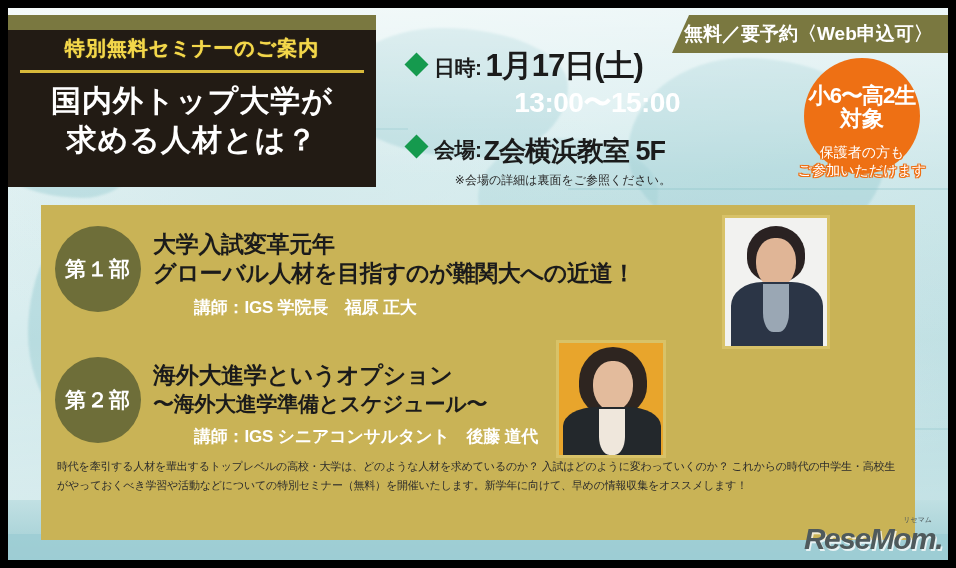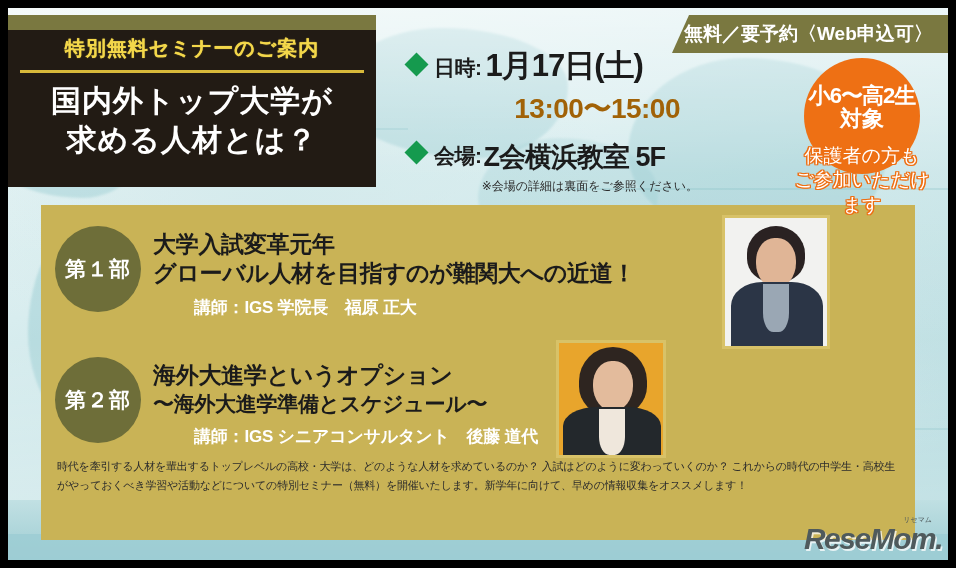--- a/index.html
+++ b/index.html
@@ -83,24 +83,24 @@
   
   .info { position: absolute; left: 408px; top: 48px; width: 290px; z-index: 6; }
   .info-row { display: flex; align-items: flex-start; }
   .dia {
     width: 17px; height: 17px; background: #159a4e;
     transform: rotate(45deg);
     margin-right: 9px; margin-top: 8px; flex: none;
   }
   .lbl { font-size: 21px; font-weight: bold; color: #1b1b1b; margin-top: 6px; letter-spacing: -.5px; }
   .big { font-size: 31px; font-weight: bold; color: #1b1b1b; letter-spacing: -1px; line-height: 1; }
-  .time { text-align: right; padding-right: 18px; font-size: 28px; font-weight: bold; color: #a16207; margin-top: 8px; letter-spacing: -.5px; }
+  .time { text-align: right; padding-right: 18px; font-size: 28px; font-weight: bold; color: #ffffff; margin-top: 2px; letter-spacing: -.5px; }
   .venue-lbl { font-size: 21px; font-weight: bold; color: #1b1b1b; margin-top: 6px; letter-spacing: -.5px; }
   .venue-val { font-size: 27px; font-weight: bold; color: #1b1b1b; letter-spacing: -1px; }
-  .note { margin-top: 3px; text-align: right; font-size: 12px; color: #2b2b2b; padding-left: 20px; }
+  .note { margin-top: 3px; text-align: center; font-size: 12px; color: #2b2b2b; padding-left: 20px; }
 
   
   .banner {
     position: absolute; right: 8px; top: 15px;
     width: 276px; height: 38px;
     background: #7a7840;
     clip-path: polygon(17px 0, 100% 0, 100% 100%, 0 100%);
     display: flex; align-items: center; justify-content: flex-start;
     z-index: 7;
   }
@@ -114,21 +114,21 @@
     position: absolute; left: 804px; top: 58px;
     width: 116px; height: 116px; border-radius: 50%;
     background: #ee7014;
     z-index: 7;
     text-align: center;
   }
   .badge-l1 { color: #fff; font-size: 22px; font-weight: bold; line-height: 1.05; padding-top: 26px; letter-spacing: -1px; }
   .badge-l2 { color: #fff; font-size: 22px; font-weight: bold; line-height: 1.1; letter-spacing: 0px; }
   .badge-sub {
     position: absolute; left: -14px; width: 144px; top: 86px;
-    color: #ffffff; font-size: 19px; line-height: 1.28; font-weight: normal;
+    color: #ffffff; font-size: 14px; line-height: 1.28; font-weight: normal;
     text-shadow: -1.3px 0 #ee7014, 1.3px 0 #ee7014, 0 -1.3px #ee7014, 0 1.3px #ee7014,
                  -1.3px -1.3px #ee7014, 1.3px -1.3px #ee7014, -1.3px 1.3px #ee7014, 1.3px 1.3px #ee7014;
     z-index: 8;
   }
 
   
   .panel {
     position: absolute; left: 41px; top: 205px;
     width: 874px; height: 335px;
     background: #c9b356;

